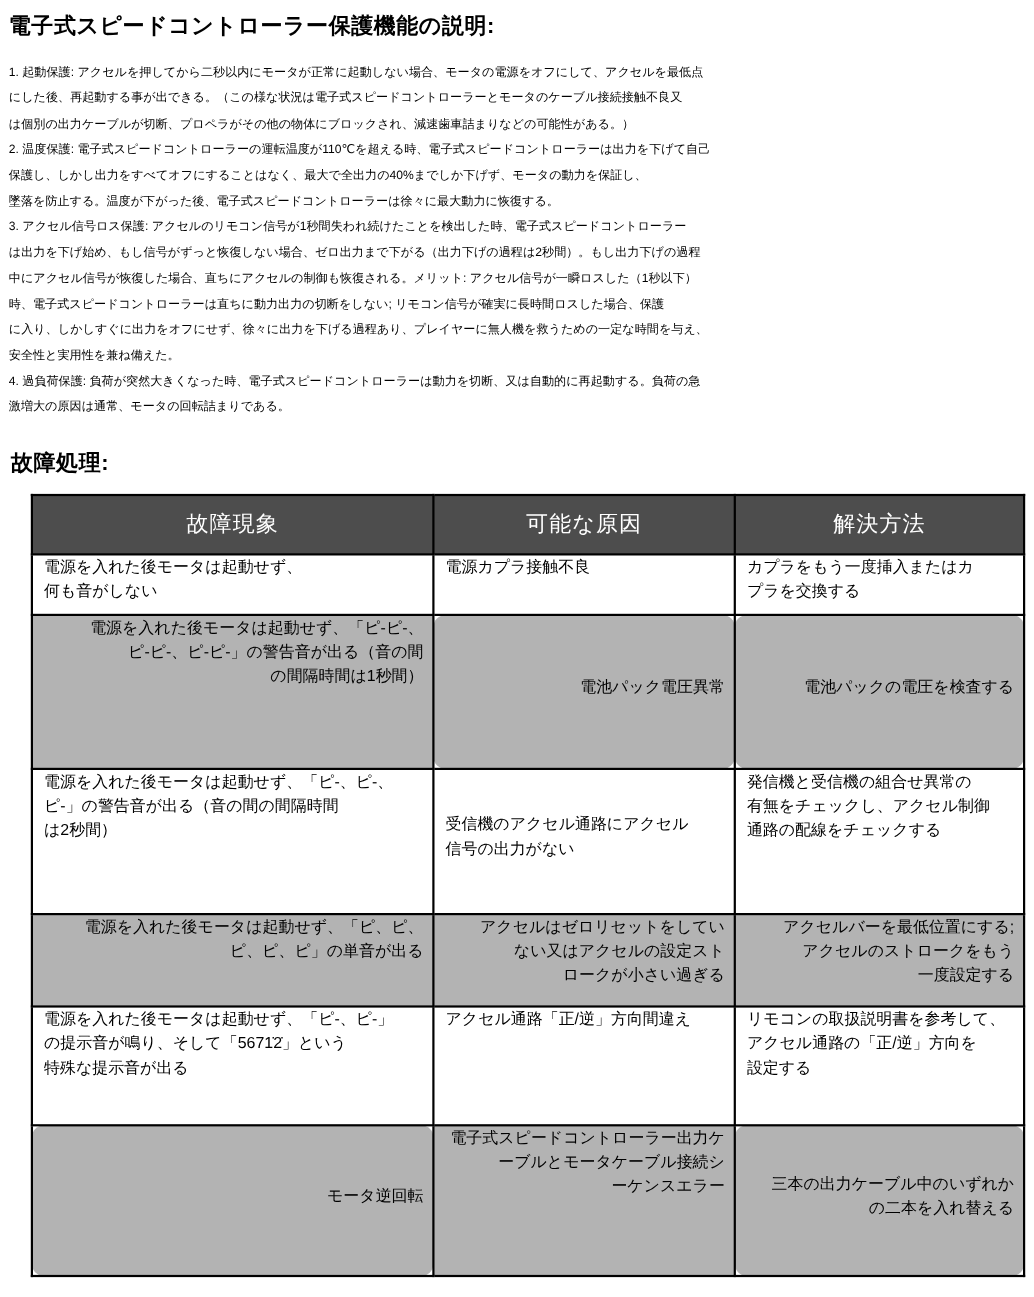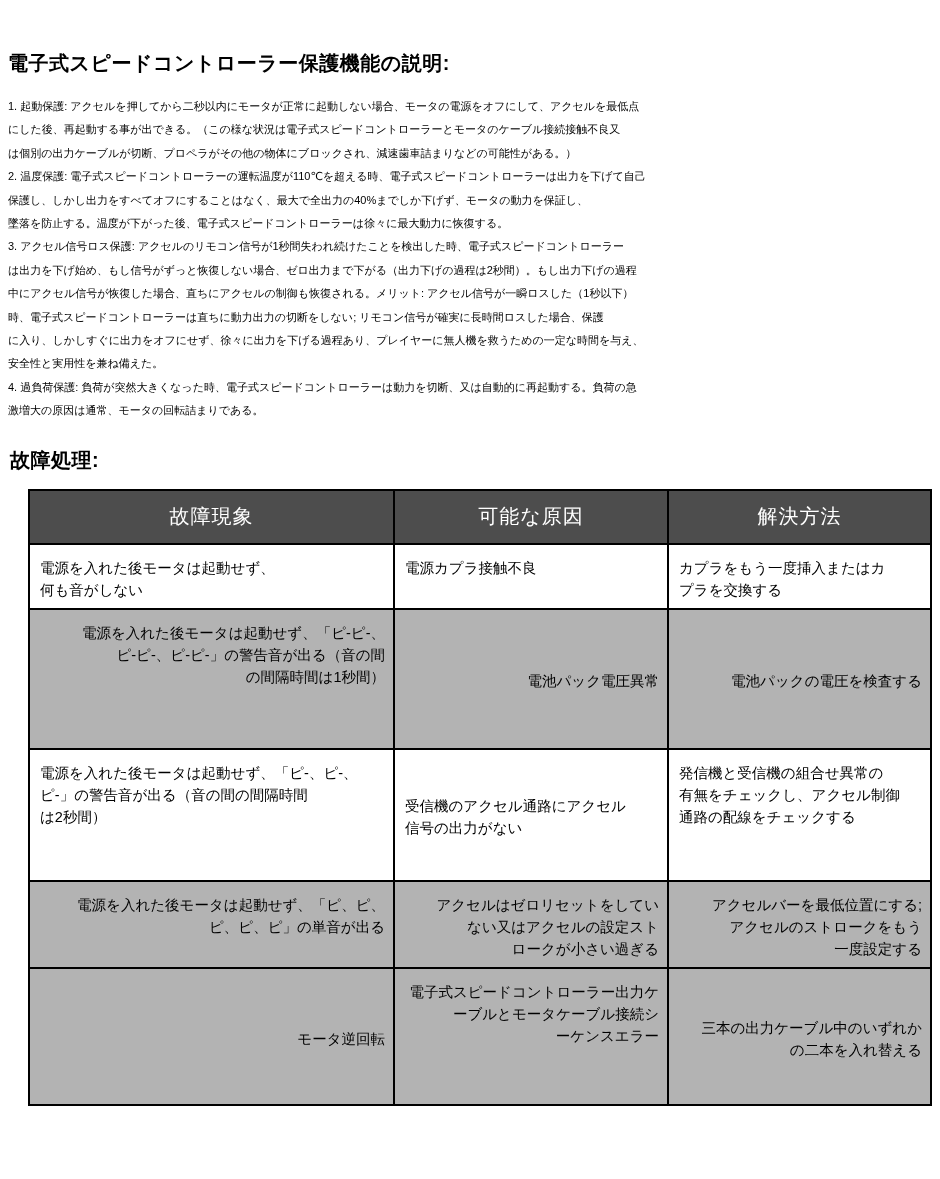--- a/index.html
+++ b/index.html
@@ -9,21 +9,21 @@
     --text_color:#000000;
   }
   html,body{margin:0;padding:0;}
   body{
     width:940px;height:1179px;
     background:#ffffff;
     color:var(--text_color);
     font-family:"Liberation Sans","DejaVu Sans",sans-serif;
     overflow:hidden;
   }
-  .page{padding:8px 10px 0 8px;margin-top:40px;}
+  .page{padding:8px 10px 0 8px;}
   .title{
     font-size:20px;font-weight:bold;
     margin:2px 0 18px 0;
     letter-spacing:0.5px;
   }
   .paragraphs{
     font-size:11px;
     line-height:23.4px;
     width:928px;
   }
@@ -51,27 +51,27 @@
     height:50px;
     text-align:center;
     vertical-align:middle;
     border:2px solid var(--border_color);
     font-family:Liberation Mono, monospace;
   }
   table.trouble td{
     border:2px solid var(--border_color);
     font-size:14.5px;
     line-height:22px;
-    padding:12px 8px 7px 10px;
+    padding:0 8px 7px 10px;
     vertical-align:top;
     white-space:pre-line;
     word-break:break-all;
   }
   table.trouble tr.alt td{background:var(--row_alt_bg);text-align:right;}
-  table.trouble td.v-mid{vertical-align:middle;}
+  table.trouble td.v-mid{vertical-align:middle;border-radius:11px;}
   col.c1{width:365px;}
   col.c2{width:274px;}
   col.c3{width:263px;}
 </style>
 </head>
 <body>
 
 <div class="page">
 
   <h1 class="title">電子式スピードコントローラー保護機能の説明:</h1>
@@ -136,20 +136,29 @@
       <tr class="alt" style="height:84px">
         <td>電源を入れた後モータは起動せず、「ピ、ピ、
 ピ、ピ、ピ」の単音が出る</td>
         <td>アクセルはゼロリセットをしてい
 ない又はアクセルの設定スト
 ロークが小さい過ぎる</td>
         <td>アクセルバーを最低位置にする;
 アクセルのストロークをもう
 一度設定する</td>
       </tr>
+      <tr style="height:108px">
+        <td>電源を入れた後モータは起動せず、「ピ-、ピ-」
+の提示音が鳴り、そして「5671̇2̇」という
+特殊な提示音が出る</td>
+        <td>アクセル通路「正/逆」方向間違え</td>
+        <td>リモコンの取扱説明書を参考して、
+アクセル通路の「正/逆」方向を
+設定する</td>
+      </tr>
       <tr class="alt" style="height:137px">
         <td class="v-mid">モータ逆回転</td>
         <td>電子式スピードコントローラー出力ケ
 ーブルとモータケーブル接続シ
 ーケンスエラー</td>
         <td class="v-mid">三本の出力ケーブル中のいずれか
 の二本を入れ替える</td>
       </tr>
     </tbody>
   </table>

